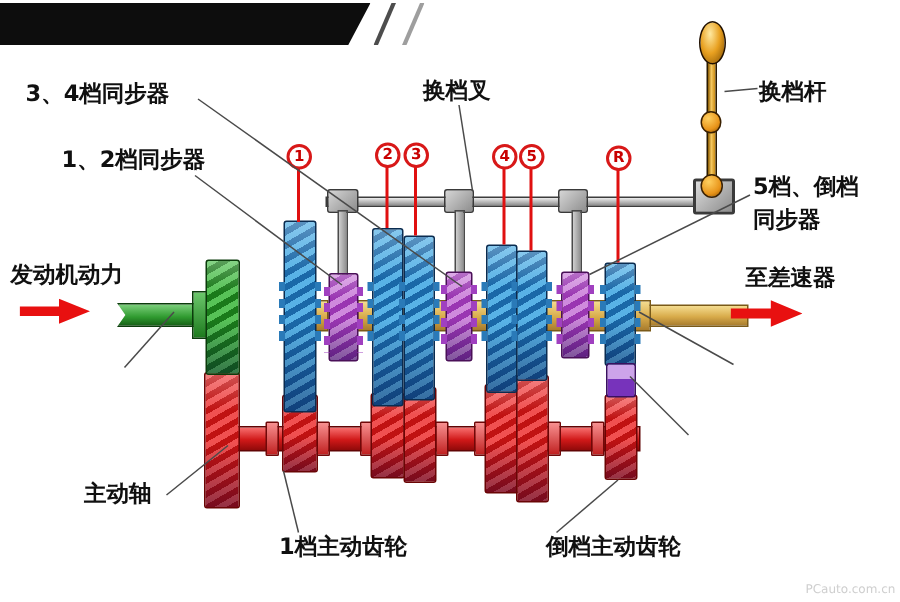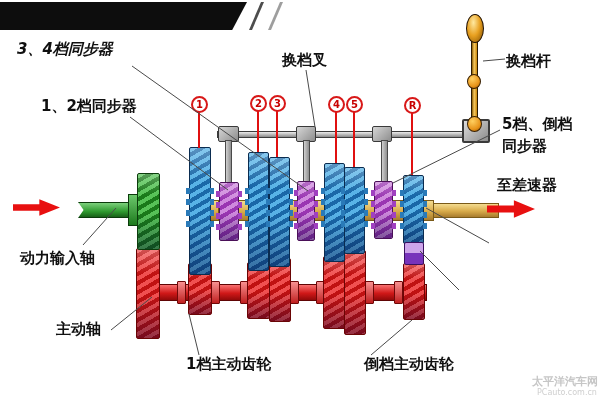--- a/index.html
+++ b/index.html
@@ -138,28 +138,27 @@
     <line x1="483" y1="61" x2="505" y2="59" stroke="#4a4a4a" stroke-width="1"></line>
     <line x1="500" y1="130" x2="393" y2="183" stroke="#4a4a4a" stroke-width="1"></line>
     <line x1="426" y1="208" x2="489" y2="243" stroke="#4a4a4a" stroke-width="1"></line>
     <line x1="83" y1="245" x2="116" y2="208" stroke="#4a4a4a" stroke-width="1"></line>
     <line x1="111" y1="330" x2="152" y2="297" stroke="#4a4a4a" stroke-width="1"></line>
     <line x1="199" y1="355" x2="189" y2="314" stroke="#4a4a4a" stroke-width="1"></line>
     <line x1="459" y1="290" x2="420" y2="251" stroke="#4a4a4a" stroke-width="1"></line>
     <line x1="371" y1="355" x2="412" y2="320" stroke="#4a4a4a" stroke-width="1"></line>
   </svg>
 
-  <div class="abs lbl" style="left:17px;top:40px;font-style:italic;">3、4档同步器</div>
+  <div class="abs lbl" style="left:17px;top:53px;">3、4档同步器</div>
   <div class="abs lbl" style="left:17px;top:97px;margin-left:24px;">1、2档同步器</div>
   <div class="abs lbl" style="left:282px;top:51px;">换档叉</div>
   <div class="abs lbl" style="left:506px;top:52px;">换档杆</div>
   <div class="abs lbl" style="left:502px;top:115px;">5档、倒档</div>
   <div class="abs lbl" style="left:502px;top:137px;">同步器</div>
+  <div class="abs lbl" style="left:7px;top:174px;">发动机动力</div>
   <div class="abs lbl" style="left:497px;top:176px;">至差速器</div>
-  <div class="abs lbl" style="left:20px;top:249px;">动力输入轴</div>
   <div class="abs lbl" style="left:56px;top:320px;">主动轴</div>
   <div class="abs lbl" style="left:162px;top:355px;margin-left:24px;">1档主动齿轮</div>
   <div class="abs lbl" style="left:364px;top:355px;">倒档主动齿轮</div>
 
-  <div class="abs wm1" style="left:532px;top:374px;">太平洋汽车网</div>
   <div class="abs wm2" style="left:537px;top:388px;">PCauto.com.cn</div>
 
 </div>
 
 </body></html>

